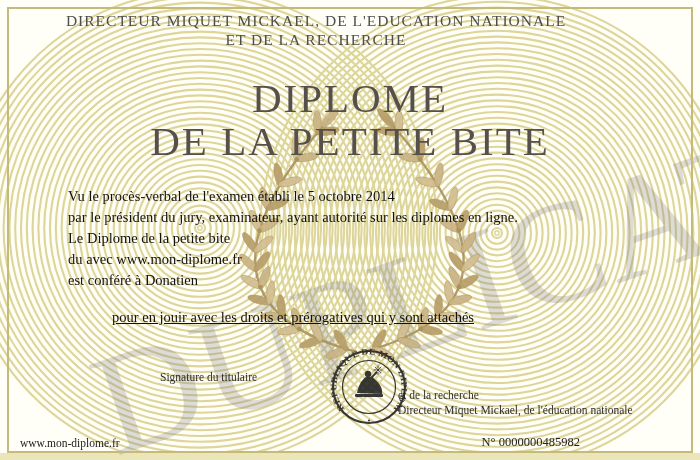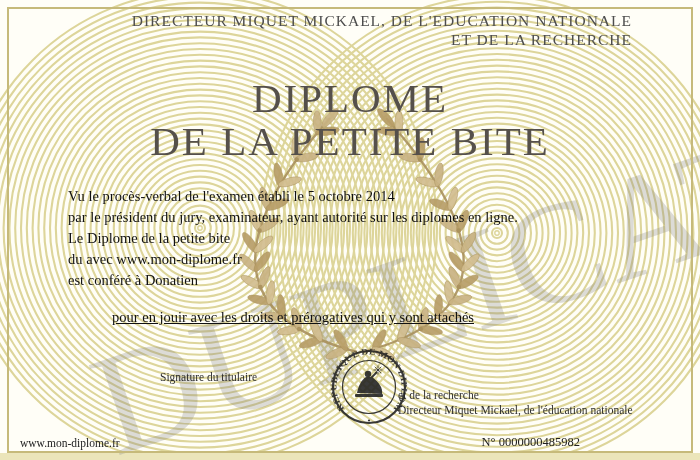--- a/index.html
+++ b/index.html
@@ -7,21 +7,21 @@
   .page{position:relative;width:700px;height:460px;background:var(--page_bg);overflow:hidden;}
   .layer{position:absolute;left:0;top:0;width:700px;height:460px;}
   #guilloche{z-index:1;}
   #guilloche circle{fill:none;stroke:var(--guilloche);stroke-width:2.1;}
   #guilloche .bull{stroke:var(--guilloche);stroke-width:1.4;}
   .watermark{position:absolute;left:100px;top:338px;z-index:2;font-size:145px;line-height:1;
     white-space:nowrap;letter-spacing:1px;color:var(--watermark);
     transform:rotate(-19deg);transform-origin:0 50%;font-family:"Liberation Serif",serif;}
   #wreath{z-index:3;}
   .txt{position:absolute;z-index:4;color:var(--body_text);}
-  .hdr{width:632px;text-align:right;font-size:15.5px;letter-spacing:1px;color:var(--header_text);}
+  .hdr{width:632px;text-align:center;font-size:15.5px;letter-spacing:1px;color:var(--header_text);}
   .ttl{width:700px;text-align:center;font-size:41px;letter-spacing:2px;color:var(--title_text);}
   .body-lines{left:68px;top:186px;font-size:14.5px;line-height:21px;}
   .grant{left:112px;top:309px;font-size:14.5px;text-decoration:underline;}
   .small{font-size:11.5px;color:#2e2e2e;}
   .footer{font-size:11.5px;color:#222;margin-left:8px;}
   #seal{position:absolute;left:329px;top:347px;width:80px;height:80px;z-index:4;opacity:.88;}
   #seal .ring{fill:none;stroke:var(--seal_ink);}
   #seal text{fill:var(--seal_ink);font-family:"Liberation Serif",serif;font-size:8.6px;font-weight:bold;}
   #seal .emb{fill:var(--seal_ink);}
   .frame{position:absolute;left:7px;top:7px;right:7px;bottom:7px;border:2px solid var(--frame);z-index:5;pointer-events:none;}

